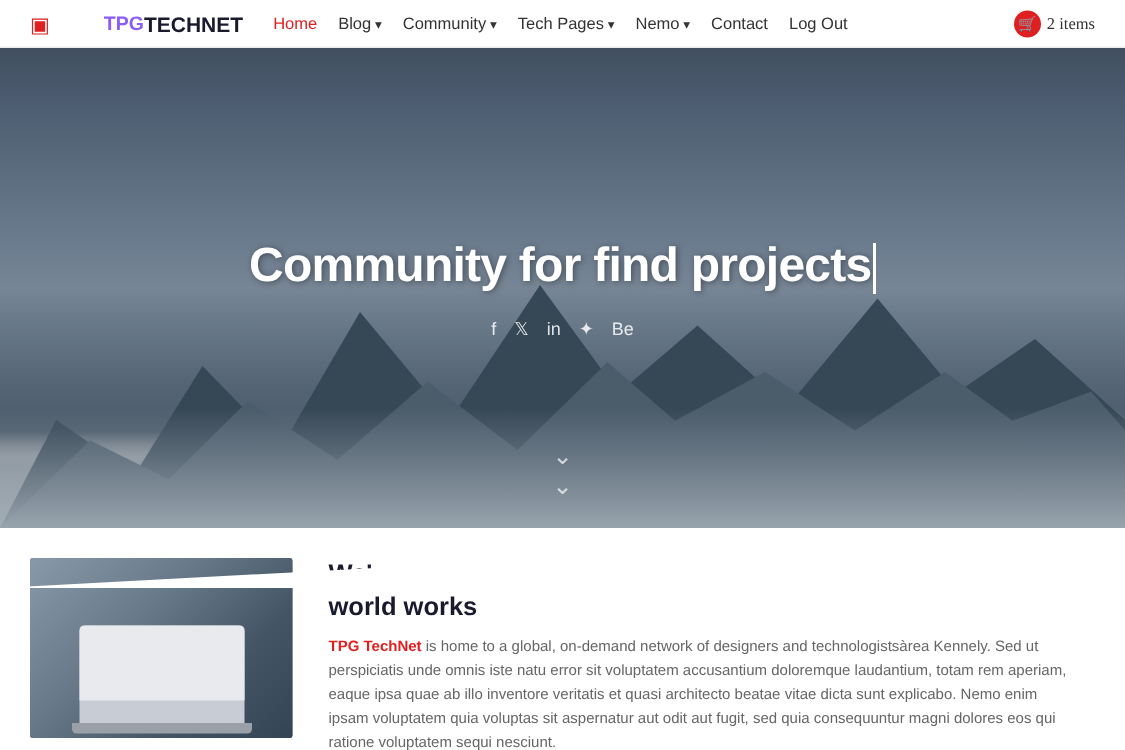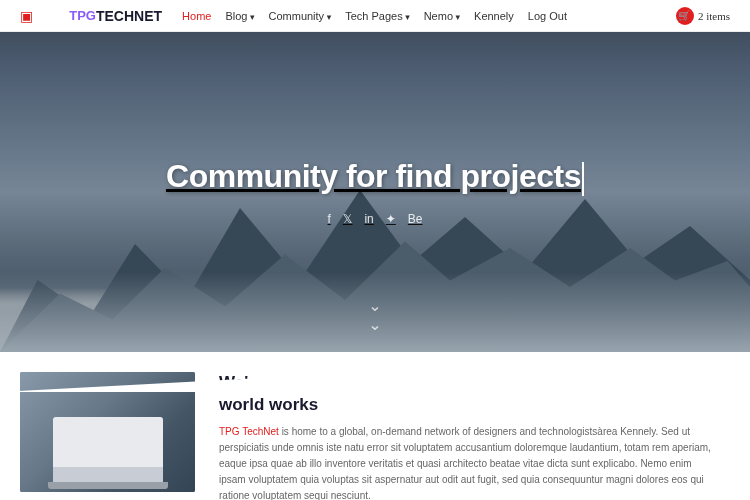--- a/index.html
+++ b/index.html
@@ -56,21 +56,20 @@
       position: absolute; bottom: 0; left: 0; width: 100%; height: 80px;
       background: linear-gradient(to bottom, transparent 0%, rgba(180,190,200,0.6) 50%, rgba(220,228,235,0.9) 100%);
     }
     .hero-overlay {
       position: absolute; top: 0; left: 0; width: 100%; height: 100%;
       background: rgba(50, 65, 80, 0.35);
     }
     .hero-content {
       position: absolute; top: 0; left: 0; width: 100%; height: 100%;
       display: flex; flex-direction: column; align-items: center; justify-content: center;
-      text-decoration: underline;
     }
     .hero-title {
       color: #fff; font-size: 32px; font-weight: 700;
       text-align: center; text-shadow: 1px 1px 4px rgba(0,0,0,0.4);
       margin-bottom: 16px; letter-spacing: -0.5px;
     }
     .hero-cursor { display: inline-block; width: 2px; height: 34px; background: #fff; vertical-align: middle; margin-left: 1px; animation: blink 1s step-end infinite; }
     @keyframes blink { 50% { opacity: 0; } }
     .hero-social { display: flex; gap: 12px; align-items: center; }
     .social-icon {
@@ -95,39 +94,39 @@
     }
     .laptop-shape {
       position: absolute; bottom: 10px; left: 50%; transform: translateX(-50%);
       width: 110px; height: 65px; background: #c8cdd5; border-radius: 4px 4px 0 0;
     }
     .laptop-screen { width: 100%; height: 50px; background: #e8eaed; border-radius: 3px 3px 0 0; }
     .content-text { flex: 1; }
     .content-heading {
       font-size: 17px; font-weight: 700; color: #1a1a2e; margin-bottom: 8px; line-height: 1.3;
     }
-    .content-brand { color: #e02020; font-weight: 400; }
+    .content-brand { color: #e02020; font-weight: 700; }
     .content-body { font-size: 10px; color: #666; line-height: 1.6; }
   </style>
 </head>
 <body>
 
 <nav>
   <div class="nav-logo">
     <span class="nav-logo-icon">▣</span>
     <span class="nav-logo-tpg">TPG</span>
     <span class="nav-logo-net">TECHNET</span>
   </div>
   <div class="nav-links">
     <a class="nav-link active">Home</a>
     <a class="nav-link has-arrow">Blog</a>
     <a class="nav-link has-arrow">Community</a>
     <a class="nav-link has-arrow">Tech Pages</a>
     <a class="nav-link has-arrow">Nemo</a>
-    <a class="nav-link">Kennely</a>
+    <a class="nav-link">Contact</a>
     <a class="nav-link">Log Out</a>
   </div>
   <div class="nav-cart">
     <div class="cart-icon-wrap">
       <span class="cart-icon">🛒</span>
     </div>
     <span class="cart-label">2 items</span>
   </div>
 </nav>
 

